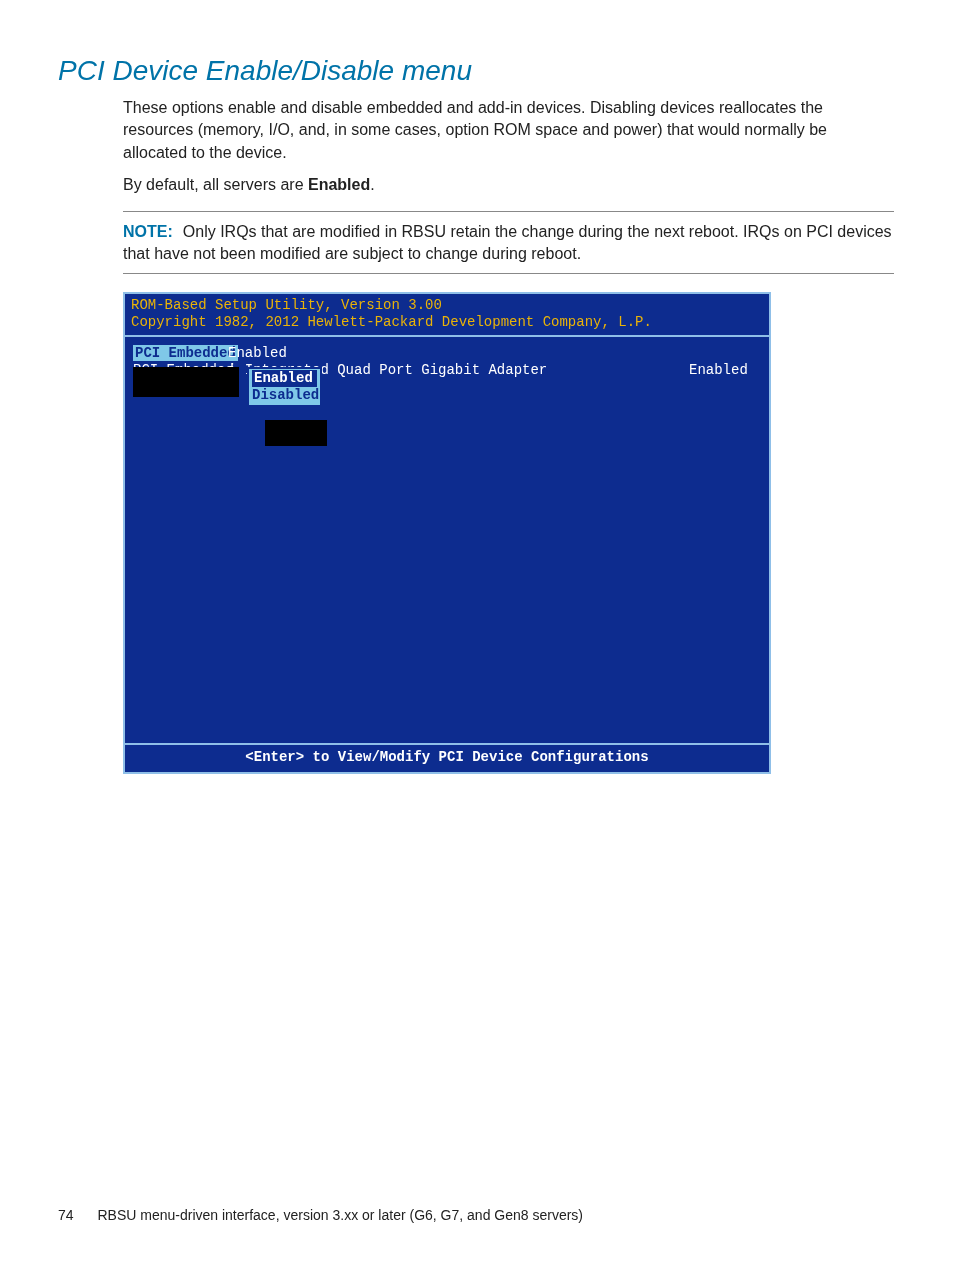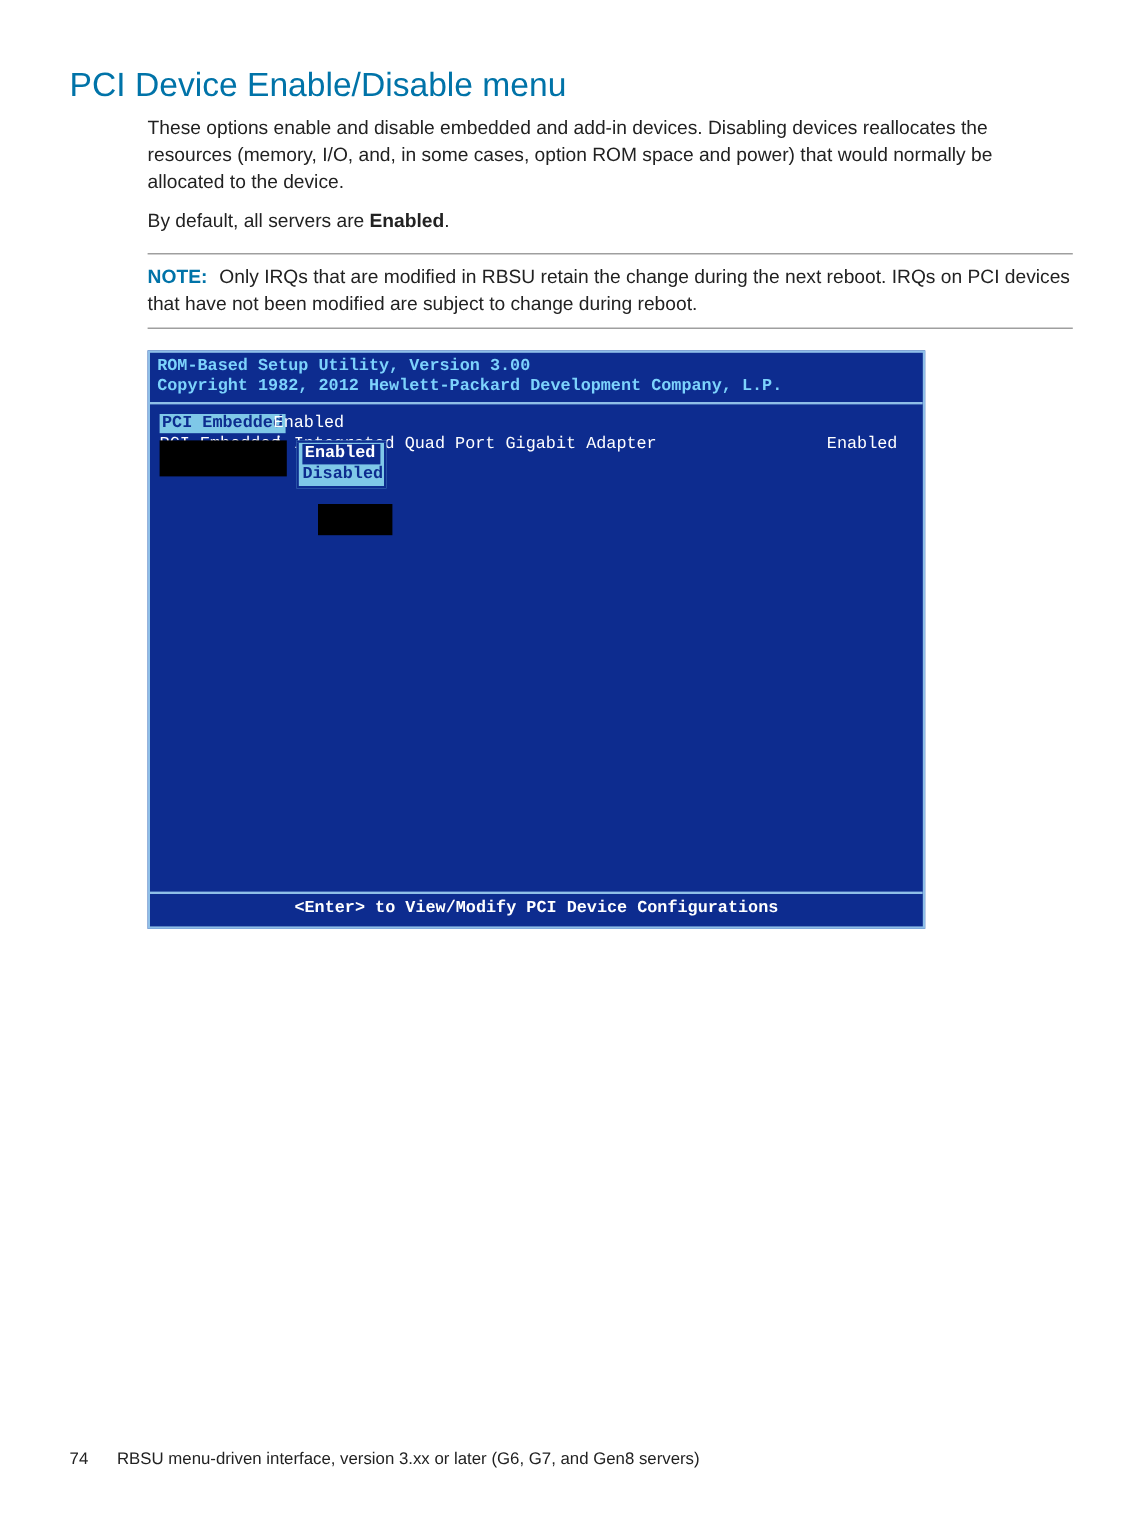--- a/index.html
+++ b/index.html
@@ -10,20 +10,21 @@
       font-family: Arial, Helvetica, sans-serif;
       position: relative;
       color: #000;
     }
     .page-title {
       font-size: 28px;
       font-weight: 300;
       color: #0073a8;
       padding: 55px 0 10px 58px;
       font-family: "Segoe UI", Arial, sans-serif;
+      font-style: italic;
     }
     .body-text {
       font-size: 16px;
       line-height: 1.4;
       padding: 0 60px 10px 123px;
       color: #222;
     }
     .body-text .bold { font-weight: bold; }
     .hr { border: none; border-top: 1px solid #888; margin: 4px 60px 4px 123px; }
     .note-block {
@@ -43,22 +44,22 @@
       border: 2px solid #8fbfe8;
       position: relative;
       font-family: "Courier New", monospace;
       font-size: 14px;
       line-height: 17px;
       color: #fff;
       overflow: hidden;
     }
     .bios-header {
       padding: 3px 6px 2px 6px;
-      color: #7dd3fc;
-      font-weight: bold;
+      color: #eab308;
+      font-weight: normal;
     }
     .bios-top-sep {
       height: 2px; background: #8fbfe8; margin: 2px 0 0 0;
     }
     .bios-body {
       position: relative;
       height: 362px;
       padding: 8px 8px 0 8px;
     }
     .bios-row {

